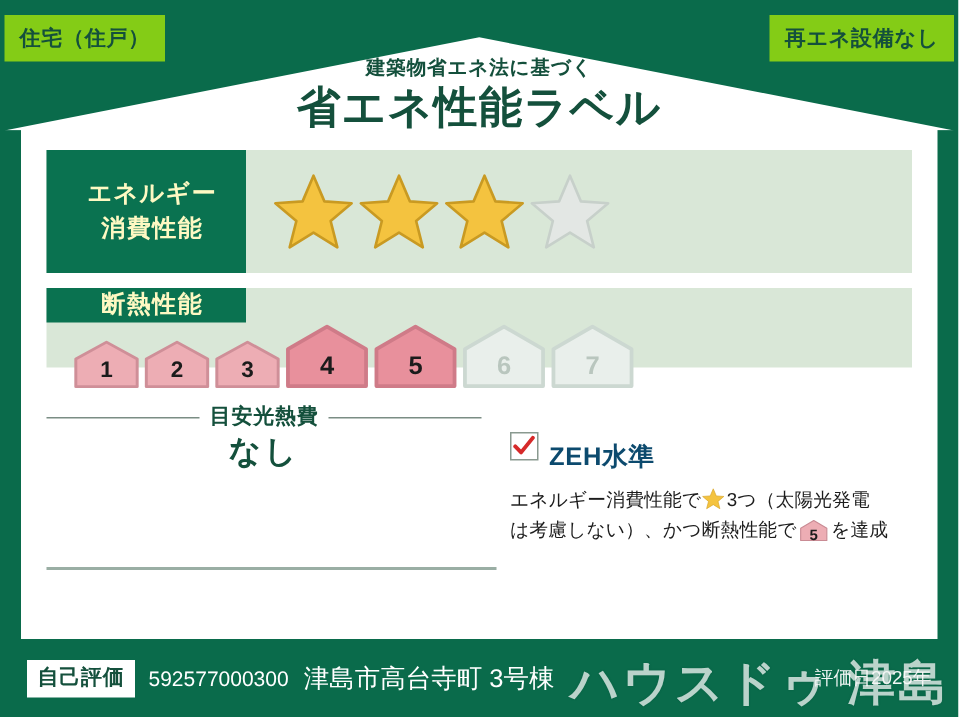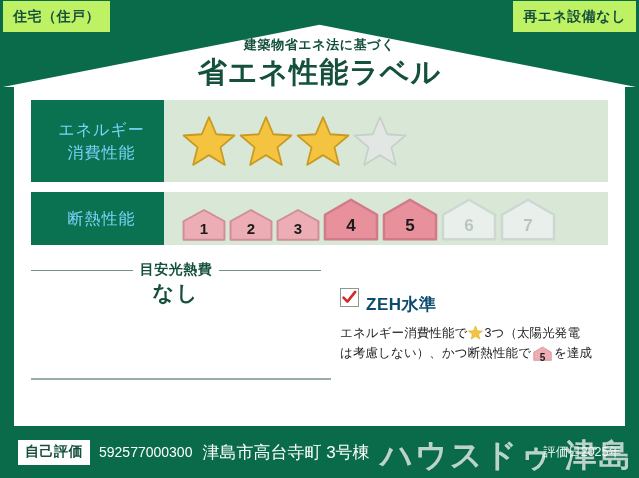--- a/index.html
+++ b/index.html
@@ -15,22 +15,22 @@
   #label-root {
     position: relative;
     width: 639px;
     height: 478px;
     background: #0a6b4b;
   }
 
   
   .corner-tag {
     position: absolute;
-    top: 1px;
-    background: #bef264;
+    top: 10px;
+    background: #84cc16;
     color: #14503c;
     font-weight: bold;
     font-size: 14px;
     line-height: 1;
     padding: 8px 10px 9px 10px;
     letter-spacing: 0.5px;
     white-space: nowrap;
   }
   #tag-dwelling { left: 3px; }
   #tag-renewable { right: 3px; }
@@ -83,28 +83,28 @@
   
   .perf-row {
     position: absolute;
     left: 17px;
     right: 17px;
     display: flex;
     align-items: stretch;
     background: #d9e7d7;
   }
   #row-energy { top: 14px;  height: 82px; }
-  #row-insulation { top: 106px; height: 53px; }
+  #row-insulation { top: 106px; height: 53px; flex-direction: column; }
 
   .perf-head {
     width: 133px;
     flex: none;
     background: #0a7250;
-    color: #7dd3fc;
-    font-weight: normal;
+    color: #fef9c3;
+    font-weight: bold;
     font-size: 16px;
     letter-spacing: 1px;
     display: flex;
     flex-direction: column;
     align-items: center;
     justify-content: center;
     line-height: 1.45;
     text-align: center;
     padding-left: 8px;
   }
@@ -138,21 +138,21 @@
     color: #1b1b1b;
     pointer-events: none;
   }
   .house.lvl-off .house-num { color: #b9c6be; }
   .house.sz-lg .house-num { font-size: 17px; bottom: 5px; }
 
   
   #cost-block {
     position: absolute;
     left: 17px;
-    top: 175px;
+    top: 183px;
     width: 290px;
   }
   #cost-heading-row {
     display: flex;
     align-items: center;
     gap: 7px;
     color: #14503c;
   }
   #cost-heading-row .rule {
     flex: 1;

